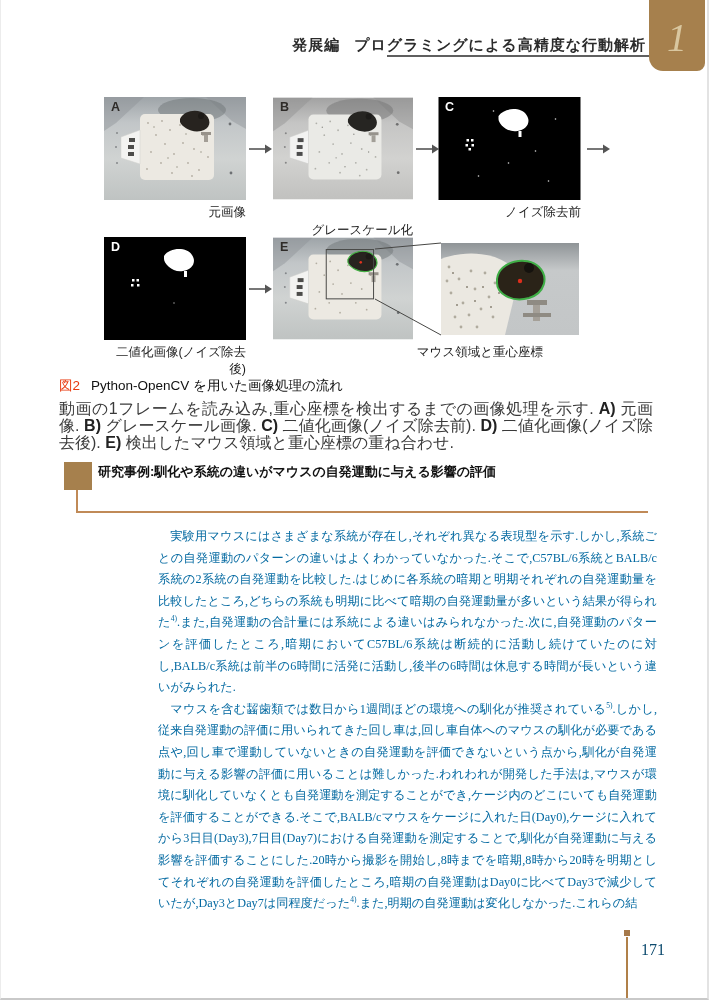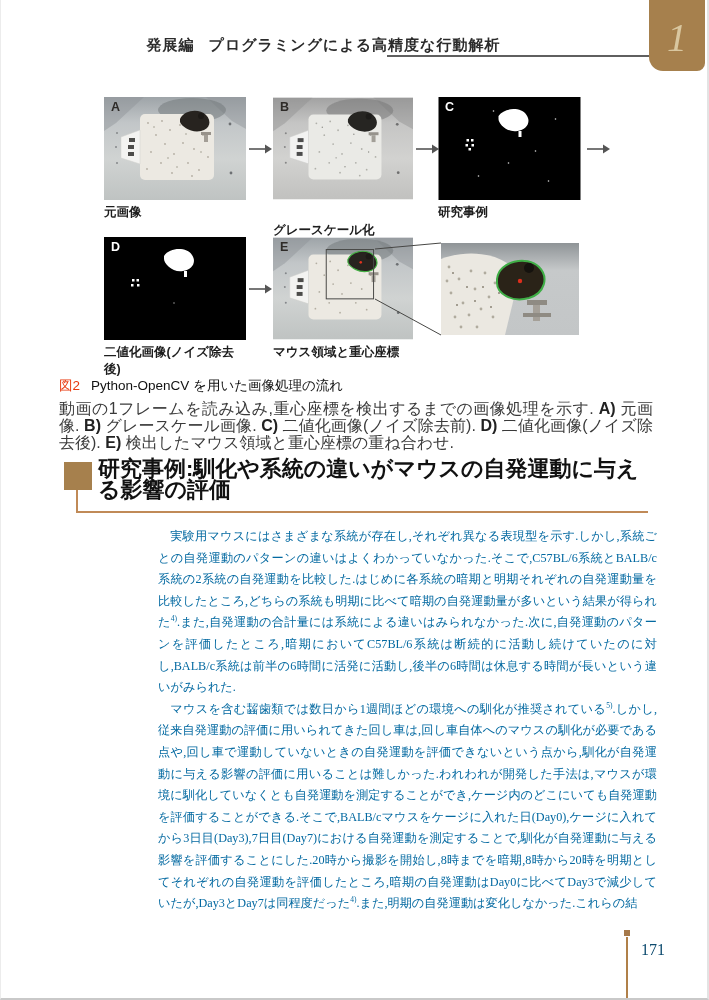--- a/index.html
+++ b/index.html
@@ -1,58 +1,58 @@
 <!DOCTYPE html>
 <html><head>
 <meta charset="utf-8">
 <style>
   html,body{margin:0;padding:0;background:#ffffff;}
   .page{position:relative;width:709px;height:1000px;background:#fff;overflow:hidden;
         font-family:"Liberation Sans","DejaVu Sans",sans-serif;color:#1b1b1b;
         border-right:2px solid #e3e3e3;border-bottom:2px solid #c9c9c9;border-left:1px solid #ececec;box-sizing:border-box;}
 
   
-  .header-text{position:absolute;top:36px;left:0;width:645px;text-align:center;
+  .header-text{position:absolute;top:36px;left:0;width:645px;text-align:right;
                font-weight:bold;font-size:15px;color:#2b2b2b;letter-spacing:1px;white-space:nowrap;}
   .header-text .edition{margin-right:14px;}
   .header-rule{position:absolute;top:55px;left:386px;width:262px;height:2px;background:#5f5f5f;}
   .chapter-tab{position:absolute;top:0;left:648px;width:56px;height:71px;background:#a6804d;
                border-radius:0 0 8px 14px;display:flex;align-items:center;justify-content:center;}
   .chapter-tab span{font-family:"Liberation Serif","DejaVu Serif",serif;font-style:italic;
                     font-size:40px;color:#d9c7a0;line-height:1;padding-top:4px;}
 
   
   .figure{position:absolute;top:97px;left:0;width:709px;height:268px;}
   .panel{position:absolute;width:142px;height:103px;}
   .panel svg{display:block;width:100%;height:100%;}
   .panel-letter{position:absolute;top:3px;left:7px;font-weight:bold;font-size:12.5px;}
   .letter-dark{color:#2e2b28;} .letter-light{color:#ffffff;}
   .arrow{position:absolute;width:24px;height:16px;}
-  .fig-caption{position:absolute;font-weight:bold;font-size:12.5px;color:#1d1d1d;text-align:left;}
+  .fig-caption{position:absolute;font-weight:normal;font-size:12.5px;color:#1d1d1d;text-align:right;}
   .e-group{position:absolute;left:272px;top:140px;width:306px;height:103px;}
   .e-photo{position:absolute;left:0;top:0;width:140px;height:103px;}
   .e-photo svg{display:block;width:100%;height:100%;}
   .e-inset{position:absolute;left:168px;top:6px;width:138px;height:92px;}
   .e-inset svg{display:block;width:100%;height:100%;}
   .e-lines{position:absolute;left:0;top:0;width:306px;height:103px;pointer-events:none;}
 
   
   .figcap{position:absolute;top:377px;left:58px;width:594px;}
   .figcap .titleline{font-size:13.5px;font-weight:normal;color:#111;}
   .figcap .fig-label{color:#e8380d;margin-right:11px;}
   .figcap .desc{margin:5px 0 0 0;font-size:16px;line-height:17px;color:#3a3a3a;text-align:justify;}
   .figcap .desc b{color:#222;}
 
   
   .section-head{position:absolute;top:458px;left:0;width:709px;height:62px;}
   .sq{position:absolute;left:63px;top:4px;width:28px;height:28px;background:#a6804d;}
   .vline{position:absolute;left:75px;top:32px;width:2px;height:21px;background:#c08a57;}
   .hline{position:absolute;left:75px;top:53px;width:572px;height:2px;background:#c08a57;}
-  .section-title{position:absolute;left:97px;top:0;width:552px;font-size:22px;font-weight:bold;
-                 line-height:21px;color:#111;}
+  .section-title{position:absolute;left:97px;top:0;width:552px;font-size:13px;font-weight:bold;
+                 line-height:28px;color:#111;}
 
   
   .bodytext{position:absolute;top:526px;left:157px;width:499px;
             font-family:"Liberation Serif","DejaVu Serif",serif;color:#0369a1;}
   .bodytext p{margin:0;font-size:12.2px;line-height:21.6px;text-align:justify;text-indent:1em;}
   .bodytext sup{font-size:7.5px;line-height:0;vertical-align:super;}
 
   
   .footer-dot{position:absolute;left:623px;top:930px;width:6px;height:6px;background:#a6794a;}
   .footer-line{position:absolute;left:625px;top:937px;width:2px;height:62px;background:#b08049;}
@@ -234,21 +234,21 @@
 
     <div class="arrow" style="left:585px;top:44px;">
       <svg viewBox="0 0 24 16">
           <line x1="1" y1="8" x2="17" y2="8" stroke="#555" stroke-width="1.6"></line>
           <polygon points="17,3.5 24,8 17,12.5" fill="#555"></polygon>
         </svg>
     </div>
 
     <div class="fig-caption" style="left:103px;top:107px;width:142px;">元画像</div>
     <div class="fig-caption" style="left:272px;top:125px;width:140px;">グレースケール化</div>
-    <div class="fig-caption" style="left:437px;top:107px;width:143px;">研究事例</div>
+    <div class="fig-caption" style="left:437px;top:107px;width:143px;">ノイズ除去前</div>
 
     <div class="panel" style="left:103px;top:140px;">
       <svg viewBox="0 0 142 103">
         <rect width="142" height="103" fill="#000000"></rect>
         <path d="M60,19 C66,10 83,10 88,18 C93,25 88,33 79,34 C69,36 60,27 60,22 Z" fill="#ffffff"></path>
         <rect x="80" y="34" width="3" height="6" fill="#ffffff"></rect>
         <g fill="#ffffff">
           <rect x="28" y="42" width="2.5" height="2.5"></rect>
             <rect x="32.5" y="42" width="2.5" height="2.5"></rect>
           <rect x="27" y="47" width="2.5" height="2.5"></rect>

